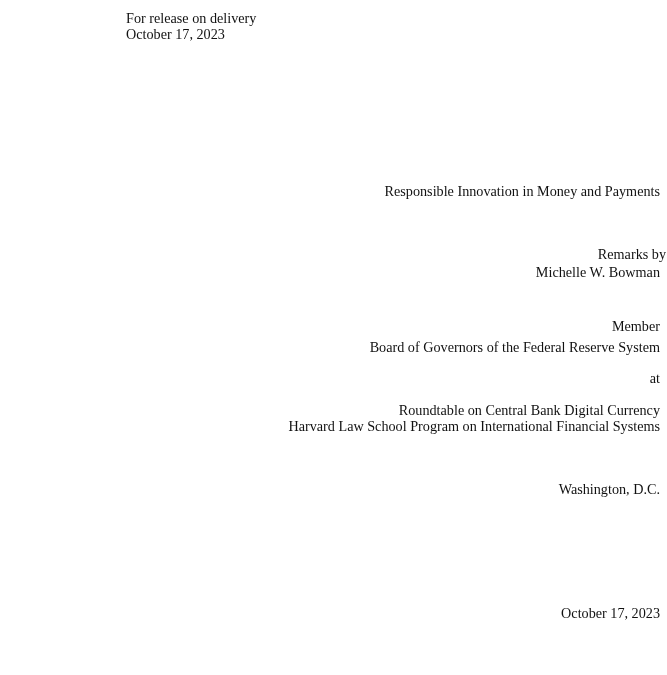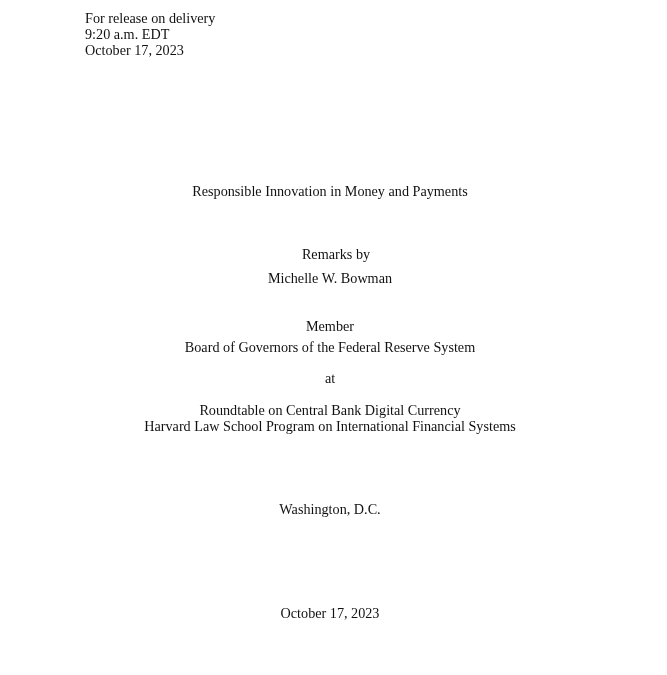--- a/index.html
+++ b/index.html
@@ -15,50 +15,49 @@
       font-family: "Liberation Serif", "DejaVu Serif", serif;
       color: #111111;
       font-size: 14.2px;
     }
     .release {
       position: absolute;
       left: 85px;
       top: 10px;
       line-height: 16px;
     }
-    .release div { white-space: nowrap; }
+    .release div { white-space: nowrap; margin-left: 41px; }
     .center {
       position: absolute;
       left: 0;
       width: 660px;
-      text-align: center;
+      text-align: right;
       white-space: nowrap;
       line-height: 16px;
     }
   </style>
 </head>
 <body>
 
 <div class="release">
   <div>For release on delivery</div>
-  <div>9:20 a.m. EDT</div>
   <div>October 17, 2023</div>
 </div>
 
 <div class="center" style="top:183px;">Responsible Innovation in Money and Payments</div>
 
 <div class="center" style="top:246px;margin-left:6px;">Remarks by</div>
 
-<div class="center" style="top:270px;">Michelle W. Bowman</div>
+<div class="center" style="top:264px;">Michelle W. Bowman</div>
 
 <div class="center" style="top:308px;margin-top:10px;">Member</div>
 
 <div class="center" style="top:339px;">Board of Governors of the Federal Reserve System</div>
 
 <div class="center" style="top:370px;">at</div>
 
 <div class="center" style="top:402px;">Roundtable on Central Bank Digital Currency</div>
 
 <div class="center" style="top:418px;">Harvard Law School Program on International Financial Systems</div>
 
-<div class="center" style="top:481px;margin-top:20px;">Washington, D.C.</div>
+<div class="center" style="top:481px;">Washington, D.C.</div>
 
 <div class="center" style="top:605px;">October 17, 2023</div>
 
 </body></html>

